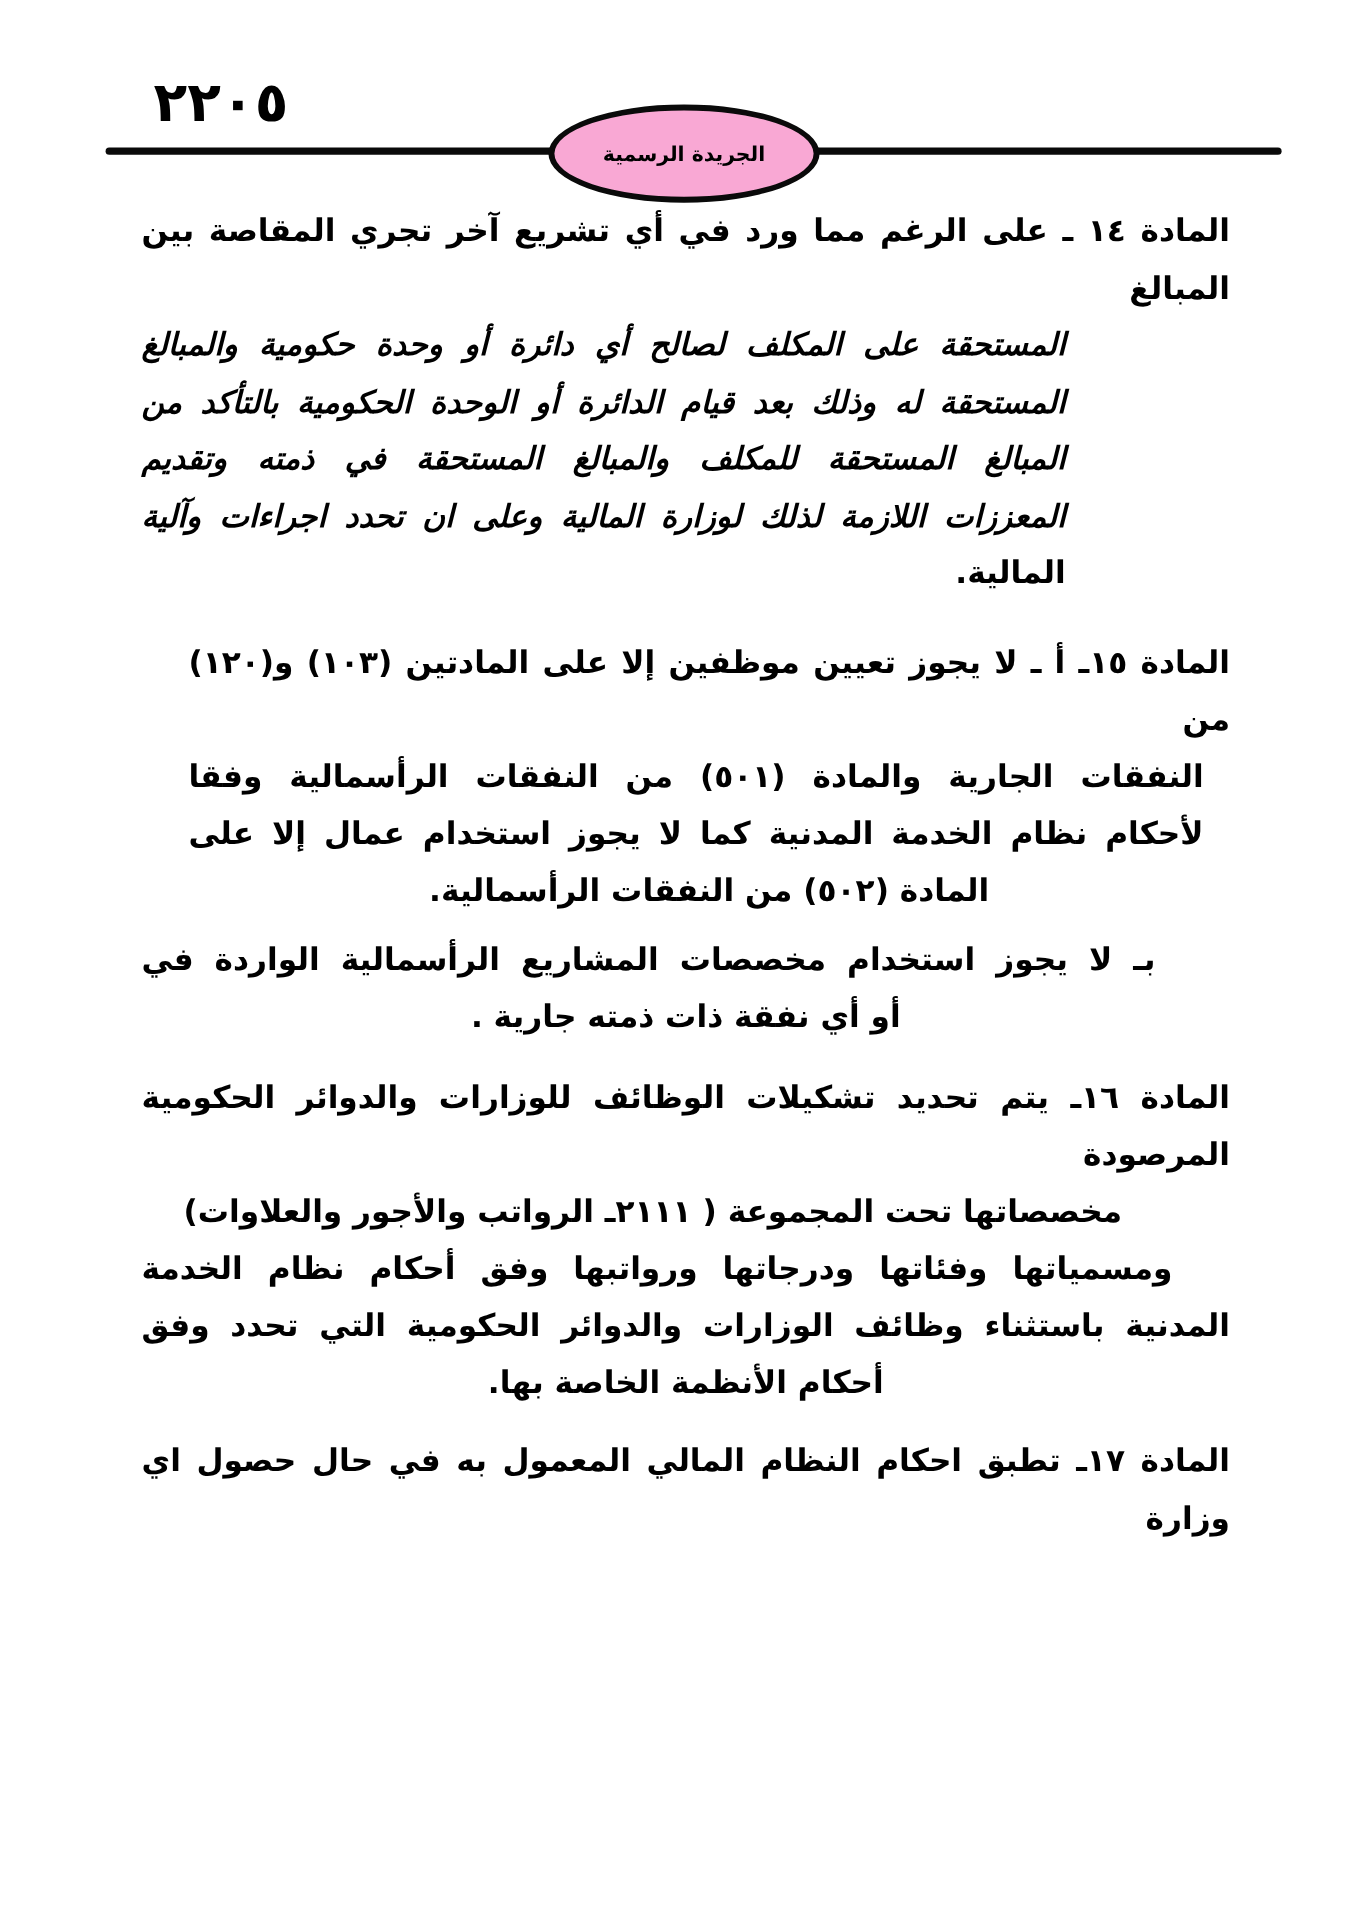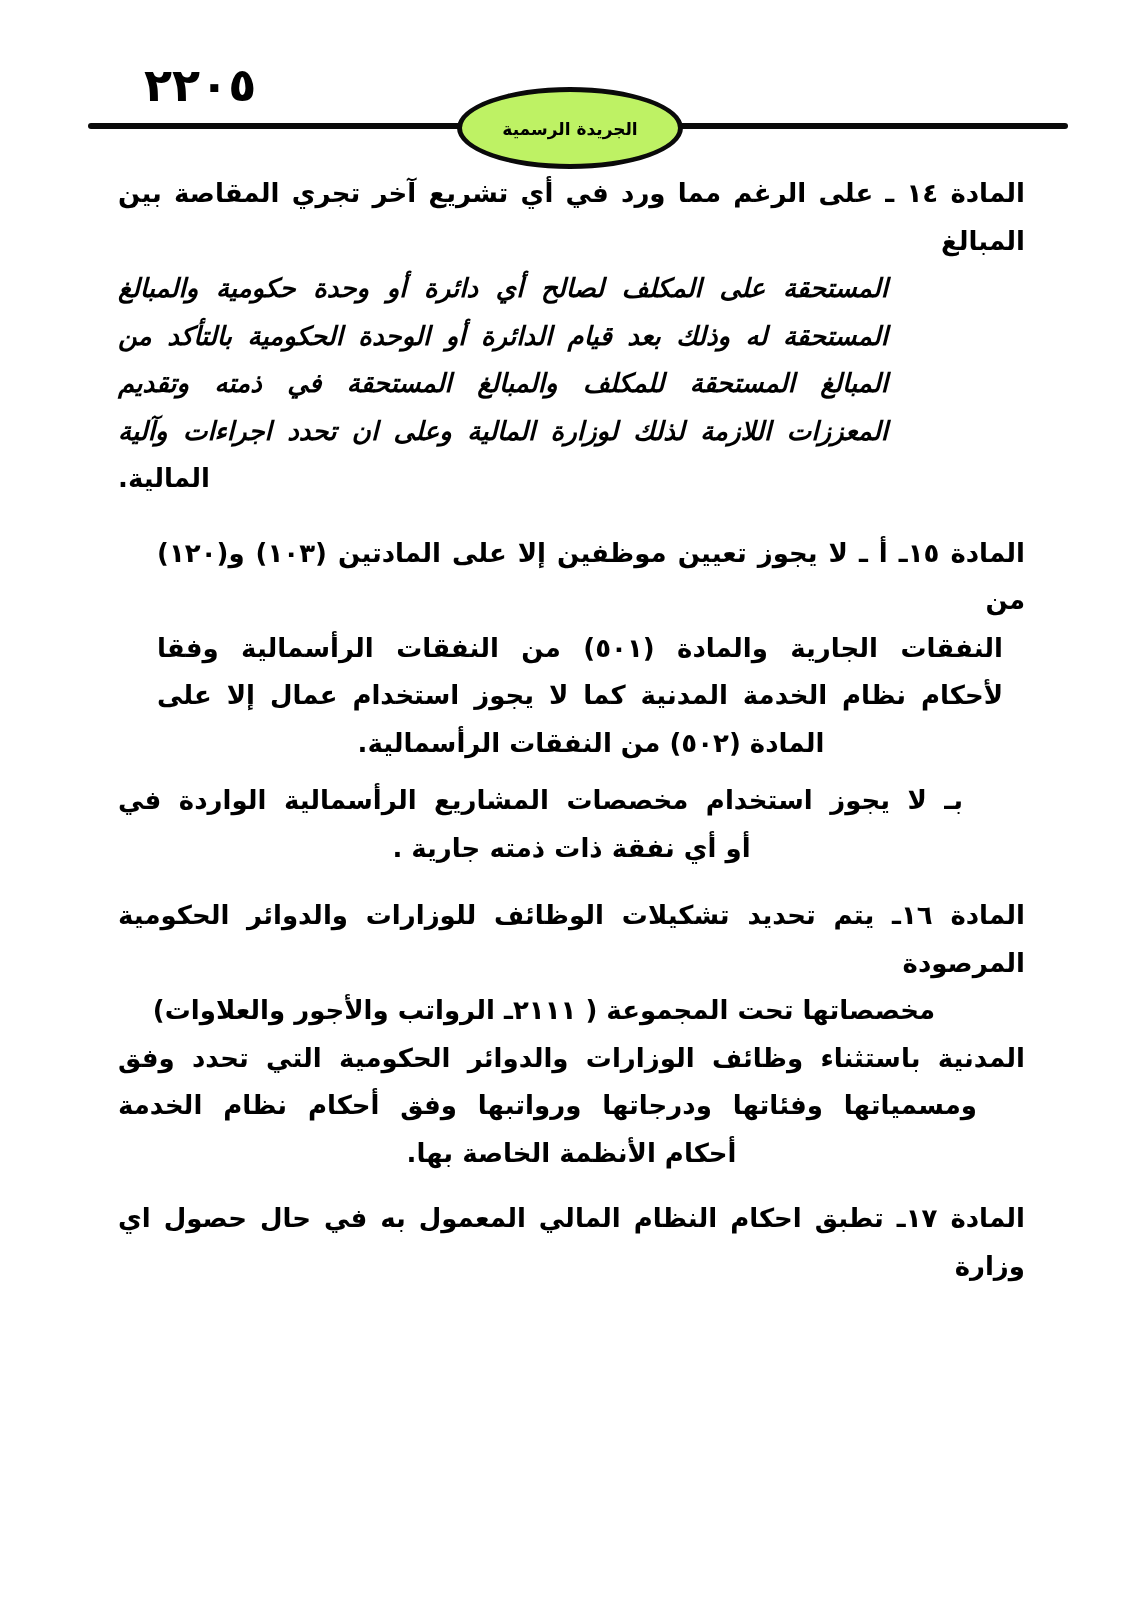--- a/index.html
+++ b/index.html
@@ -9,38 +9,38 @@
     background:#ffffff;
     margin:0 auto;
     font-family:"DejaVu Sans",sans-serif;
     color:#000;
     direction:rtl;
     overflow:hidden;
   }
   
   .page-number{
     position:absolute;
-    left:144px;top:58px;
+    left:128px;top:58px;
     font-size:46px;
     font-weight:700;
     letter-spacing:4px;
     direction:rtl;
   }
   .header-rule{
     position:absolute;
     left:88px;top:123px;
     width:980px;height:6px;
     background:#0a0a0a;
     border-radius:3px;
   }
   .gazette-badge{
     position:absolute;
     left:457px;top:87px;
     width:226px;height:82px;
-    background:#bef264;
+    background:#f9a8d4;
     border:5px solid #0a0a0a;
     border-radius:50%;
     display:flex;align-items:center;justify-content:center;
     box-sizing:border-box;
   }
   .gazette-badge span{
     font-size:17px;
     font-weight:700;
     white-space:nowrap;
     transform:translateY(1px);
@@ -64,21 +64,21 @@
   .article:nth-of-type(6){margin-top:15px;}
   .line{
     min-height:47.5px;
     box-sizing:border-box;
   }
   .align-full      {text-align:justify;text-align-last:justify;-moz-text-align-last:justify;}
   .align-i137      {padding-right:137px;text-align:justify;text-align-last:justify;font-style:italic;-moz-text-align-last:justify;}
   .align-i62       {padding-right:62px; text-align:justify;text-align-last:justify;-moz-text-align-last:justify;}
   .align-i48       {padding-right:48px; text-align:justify;text-align-last:justify;-moz-text-align-last:justify;}
   .align-i22       {padding-right:22px; text-align:justify;text-align-last:justify;-moz-text-align-last:justify;}
-  .align-right-i137{padding-right:137px;text-align:left;}
+  .align-right-i137{padding-right:137px;text-align:right;}
   .align-start-i55 {padding-right:55px; text-align:center;}
   .align-center    {text-align:center;}
 </style>
 </head>
 <body>
 
 <div class="page">
 
   <div class="page-number">٢٢٠٥</div>
 
@@ -103,22 +103,22 @@
         <div class="line align-i22">لأحكام نظام الخدمة المدنية كما لا يجوز استخدام عمال إلا على</div>
         <div class="line align-center">المادة (٥٠٢) من النفقات الرأسمالية.</div>
       </section>
       <section class="article">
         <div class="line align-i62">بـ لا يجوز استخدام مخصصات المشاريع الرأسمالية الواردة في</div>
         <div class="line align-center">أو أي نفقة ذات ذمته جارية .</div>
       </section>
       <section class="article">
         <div class="line align-full">المادة ١٦ـ يتم تحديد تشكيلات الوظائف للوزارات والدوائر الحكومية المرصودة</div>
         <div class="line align-start-i55">مخصصاتها تحت المجموعة ( ٢١١١ـ الرواتب والأجور والعلاوات)</div>
+        <div class="line align-i48">ومسمياتها وفئاتها ودرجاتها ورواتبها وفق أحكام نظام الخدمة</div>
         <div class="line align-full">المدنية باستثناء وظائف الوزارات والدوائر الحكومية التي تحدد وفق</div>
-        <div class="line align-i48">ومسمياتها وفئاتها ودرجاتها ورواتبها وفق أحكام نظام الخدمة</div>
         <div class="line align-center">أحكام الأنظمة الخاصة بها.</div>
       </section>
       <section class="article">
         <div class="line align-full">المادة ١٧ـ تطبق احكام النظام المالي المعمول به في حال حصول اي وزارة</div>
       </section>
     </div>
 
 </div>
 
 </body></html>

